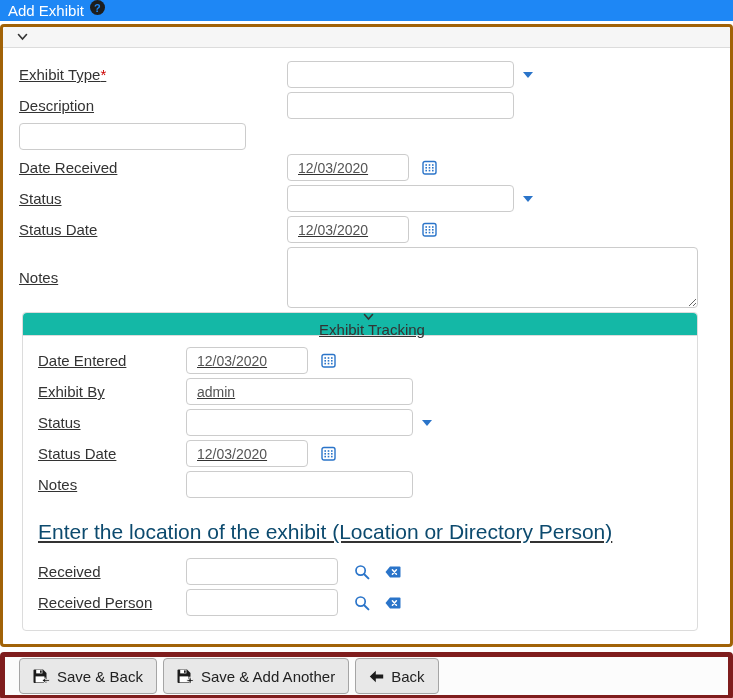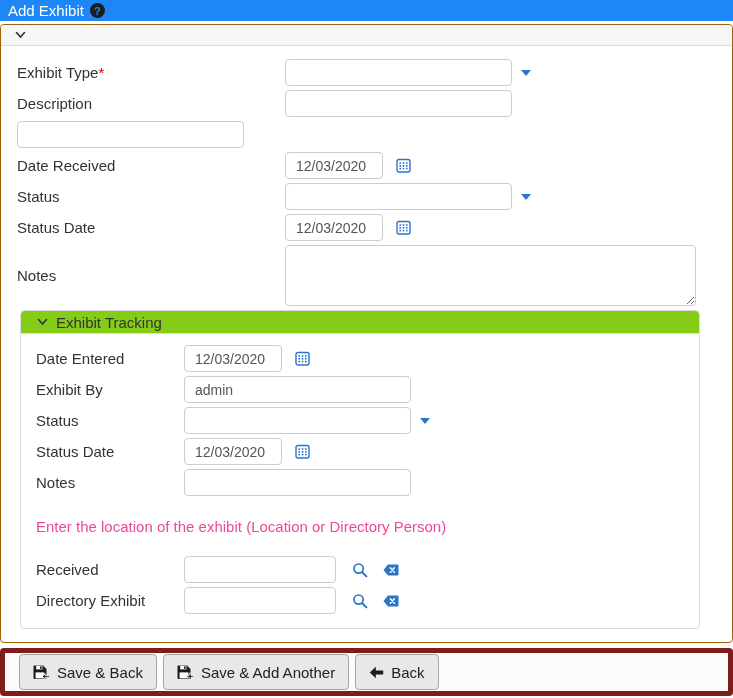--- a/index.html
+++ b/index.html
@@ -8,21 +8,20 @@
     font-family: "Liberation Sans", sans-serif;
     background: #ffffff;
     color: #333;
     overflow: hidden;
   }
   
   .app-header {
     height: 21px;
     background: #1e87f5;
     display: flex;
-    align-items: center;
     padding-left: 8px;
   }
   .app-header .title {
     color: #fff;
     font-size: 15px;
     line-height: 21px;
   }
   .help-badge {
     width: 15px; height: 15px;
     margin-left: 6px;
@@ -32,23 +31,24 @@
     font-size: 11px;
     font-weight: 700;
     display: inline-flex;
     align-items: center;
     justify-content: center;
     cursor: pointer;
   }
   
   .outer-panel {
     margin-top: 3px;
-    border: 1px solid #a16207;
+    border: 3px solid #a16207;
     border-radius: 4px;
     background: #fff;
+    text-decoration: underline;
   }
   .panel-toggle-bar {
     height: 21px;
     background: #f6f6f6;
     border-bottom: 1px solid #dcdcdc;
     border-radius: 4px 4px 0 0;
     display: flex;
     align-items: center;
     padding-left: 14px;
   }
@@ -72,21 +72,21 @@
     border-radius: 4px;
     height: 27px;
     padding: 3px 10px;
     font-family: "Liberation Sans", sans-serif;
     font-size: 14px;
     color: #555;
     outline: none;
     background: #fff;
   }
   .w-wide  { width: 227px; }
-  .w-date  { width: 98px; }
+  .w-date  { width: 122px; }
   .w-loc   { width: 152px; }
   textarea.ctl.notes-area {
     width: 411px;
     height: 61px;
     resize: both;
   }
   
   .caret-down {
     width: 0; height: 0;
     border-left: 5px solid transparent;
@@ -97,38 +97,39 @@
   }
   .icon-btn { margin-left: 13px; line-height: 0; cursor: pointer; display: inline-block; }
   
   .tracking-panel {
     margin: 2px 32px 0 3px;
     border: 1px solid #dcdcdc;
     border-radius: 4px;
   }
   .tracking-header {
     height: 23px;
-    background: #84cc16;
+    background: #14b8a6;
     border-bottom: 1px solid #dcdcdc;
     border-radius: 4px 4px 0 0;
     display: flex;
     align-items: center;
     padding-left: 16px;
+    flex-direction: column;
   }
   .tracking-header .t-title {
     font-size: 15px;
     color: #333;
     margin-left: 8px;
   }
   .tracking-body { padding: 11px 0 10px 15px; }
   .tracking-body .flabel { width: 148px; flex: 0 0 148px; }
   .loc-instruction {
-    font-size: 15px;
-    color: #ec4899;
-    margin: 22px 0 21px 0;
+    font-size: 21px;
+    color: #0c4a6e;
+    margin: 22px 0 14px 0;
   }
   .gap16 { margin-left: 16px; }
   .gap15 { margin-left: 15px; }
   
   .footer-bar {
     margin-top: 5px;
     height: 48px;
     border: 5px solid #7f1d1d;
     border-radius: 4px;
     background: #fcfcfc;
@@ -321,21 +322,21 @@
           </span>
           <span class="icon-btn gap15">
             <svg width="16" height="12" viewBox="0 0 16 12">
                 <path d="M5 0.5 H14.5 Q15.5 0.5 15.5 1.5 V10.5 Q15.5 11.5 14.5 11.5 H5 L0.5 6 Z" fill="#2a74c9"></path>
                 <path d="M7.4 3.8 L11.4 8.2 M11.4 3.8 L7.4 8.2" stroke="#fff" stroke-width="1.5" stroke-linecap="round"></path>
               </svg>
           </span>
         </div>
 
         <div class="frow">
-          <span class="flabel">Directory Exhibit</span>
+          <span class="flabel">Received Person</span>
           <input class="ctl w-loc" value="" style="">
           <span class="icon-btn gap16">
             <svg width="16" height="16" viewBox="0 0 16 16">
                 <circle cx="6.6" cy="6.6" r="4.6" fill="none" stroke="#2a74c9" stroke-width="1.7"></circle>
                 <line x1="10.2" y1="10.2" x2="14.4" y2="14.4" stroke="#2a74c9" stroke-width="2" stroke-linecap="round"></line>
               </svg>
           </span>
           <span class="icon-btn gap15">
             <svg width="16" height="12" viewBox="0 0 16 12">
                 <path d="M5 0.5 H14.5 Q15.5 0.5 15.5 1.5 V10.5 Q15.5 11.5 14.5 11.5 H5 L0.5 6 Z" fill="#2a74c9"></path>

